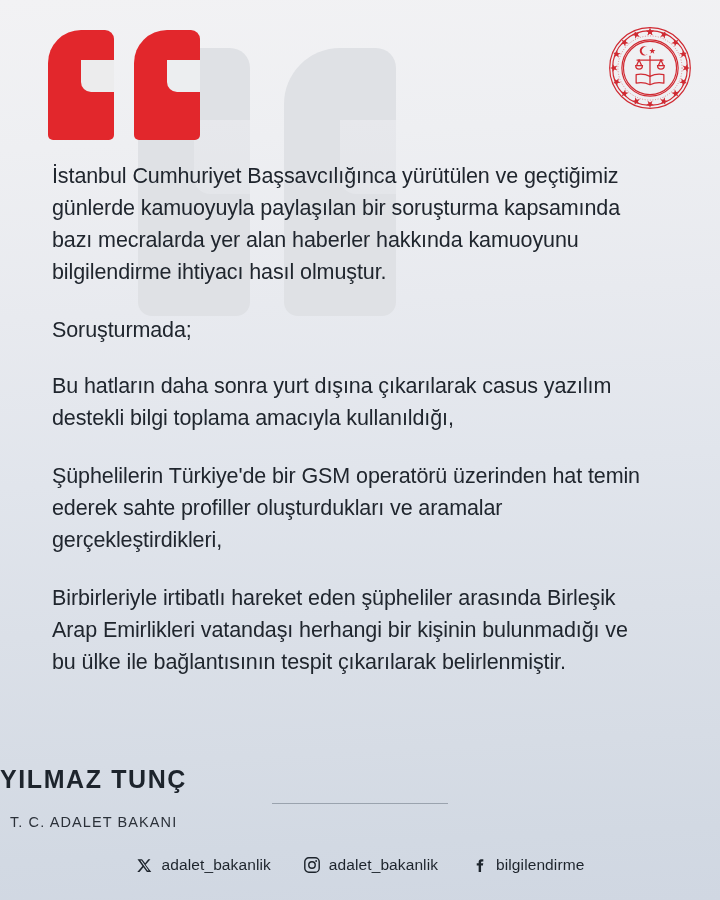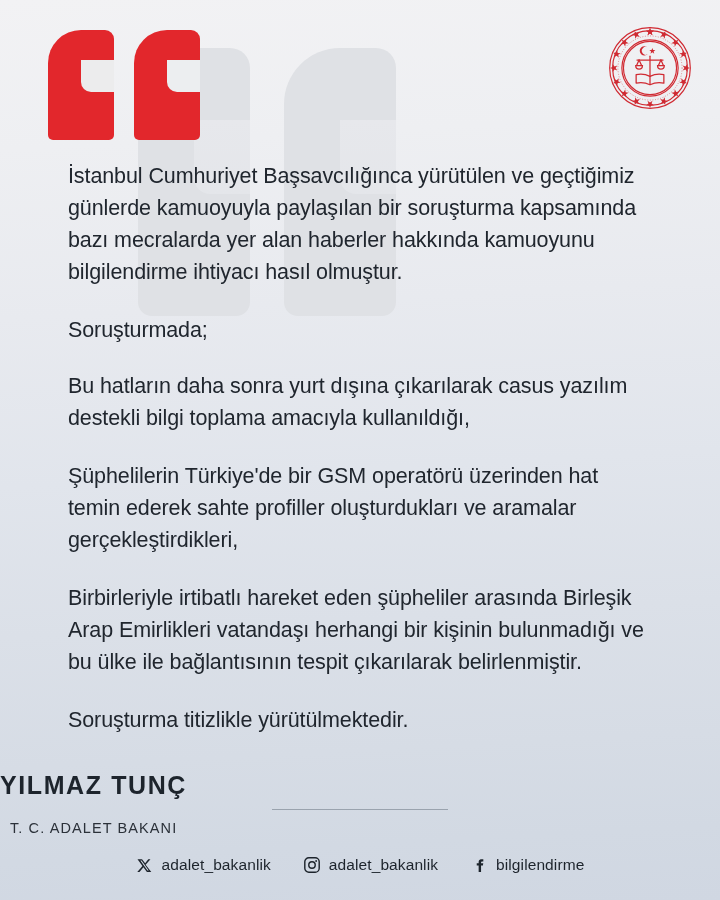--- a/index.html
+++ b/index.html
@@ -109,21 +109,21 @@
   }
 
   
   .body-copy {
     position: absolute;
     left: 52px;
     top: 160px;
     width: 600px;
   }
   .para {
-    margin: 0 0 26px 16px;
+    margin: 0 0 26px 0;
     font-size: 21.5px;
     line-height: 32px;
     color: #20262e;
     letter-spacing: -0.1px;
     white-space: pre-wrap;
   }
   .para:last-child { margin-bottom: 0; }
   .para.tight { margin-bottom: 24px; }
 
   
@@ -147,21 +147,21 @@
     background: #9aa3ae;
     margin: 9px auto 8px auto;
   }
   .minister-title {
     font-size: 14.5px;
     letter-spacing: 1.1px;
     color: #2b3139;
     margin: 10px;
   }
   .socials {
-    margin-top: 20px;
+    margin-top: 26px;
     display: flex;
     justify-content: center;
     align-items: center;
     gap: 32px;
   }
   .social {
     display: flex;
     align-items: center;
     gap: 8px;
   }
@@ -254,21 +254,20 @@
       </g>
     </svg>
   </div>
 
   <div class="body-copy">
     <p class="para">İstanbul Cumhuriyet Başsavcılığınca yürütülen ve geçtiğimiz günlerde kamuoyuyla paylaşılan bir soruşturma kapsamında  bazı mecralarda yer alan haberler hakkında kamuoyunu bilgilendirme ihtiyacı hasıl olmuştur.</p>
     <p class="para tight">Soruşturmada;</p>
     <p class="para">Bu hatların daha sonra yurt dışına çıkarılarak casus yazılım destekli bilgi toplama amacıyla kullanıldığı,</p>
     <p class="para">Şüphelilerin Türkiye'de bir GSM operatörü üzerinden hat temin ederek sahte profiller oluşturdukları ve aramalar gerçekleştirdikleri,</p>
     <p class="para">Birbirleriyle irtibatlı hareket eden şüpheliler arasında Birleşik Arap Emirlikleri vatandaşı herhangi bir kişinin bulunmadığı ve bu ülke ile bağlantısının tespit çıkarılarak belirlenmiştir.</p>
-    <p class="para">Soruşturma titizlikle yürütülmektedir.</p>
   </div>
 
   <div class="footer">
     <p class="minister-name">YILMAZ TUNÇ</p>
     <div class="name-rule"></div>
     <p class="minister-title">T. C. ADALET BAKANI</p>
 
     <div class="socials">
 
       <div class="social">

